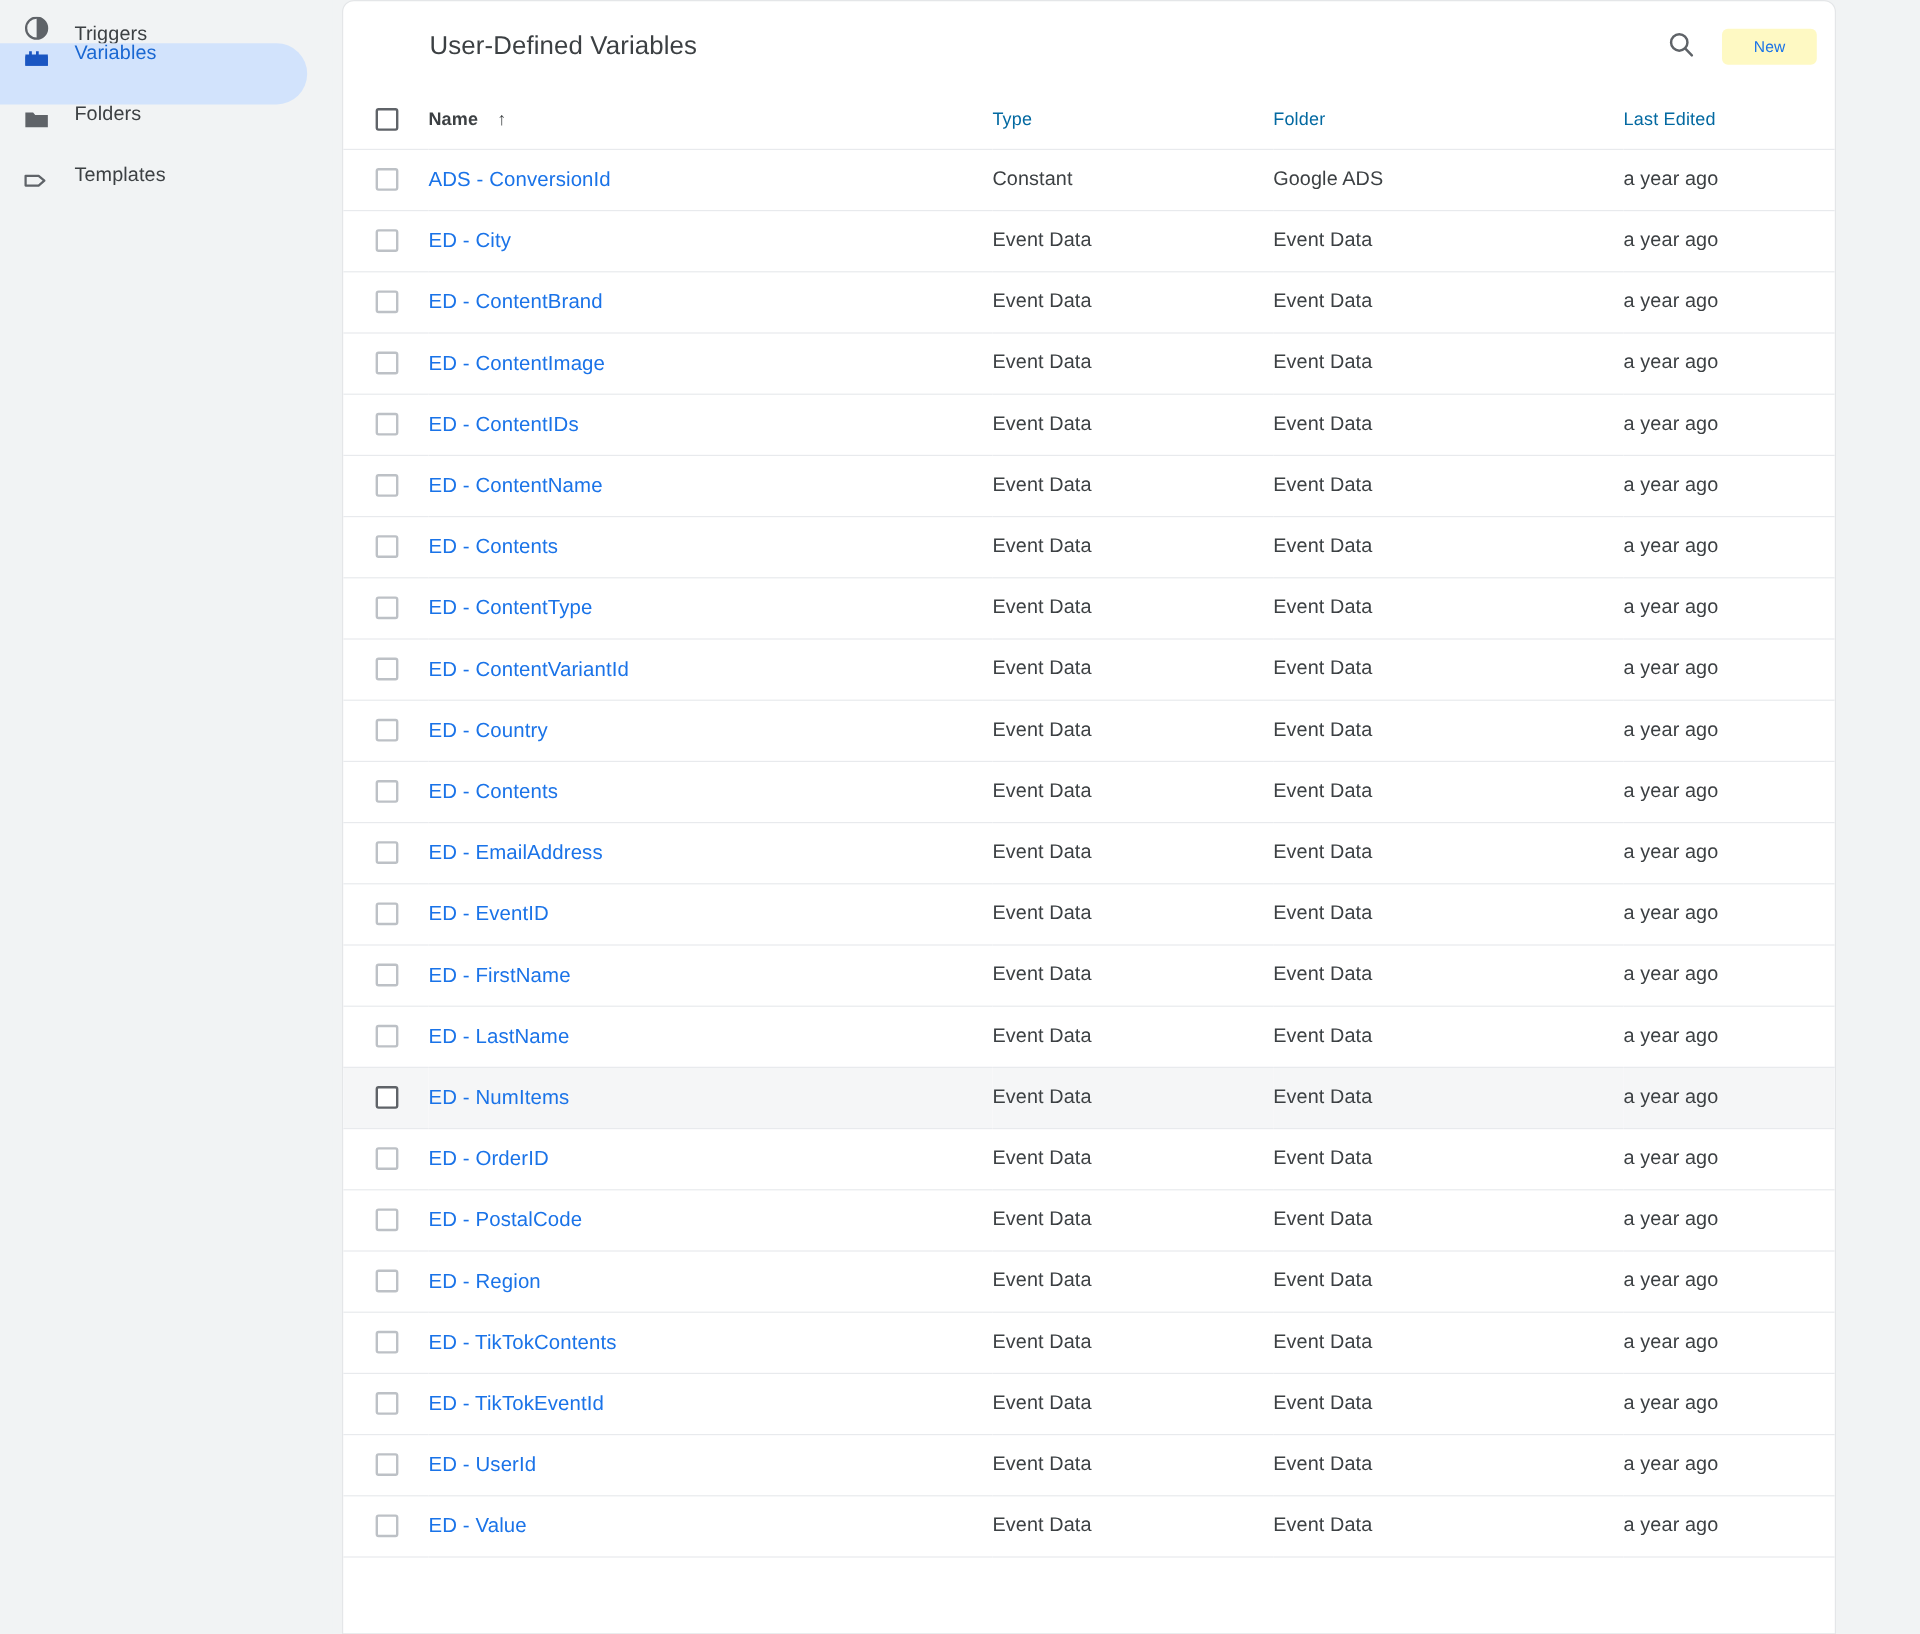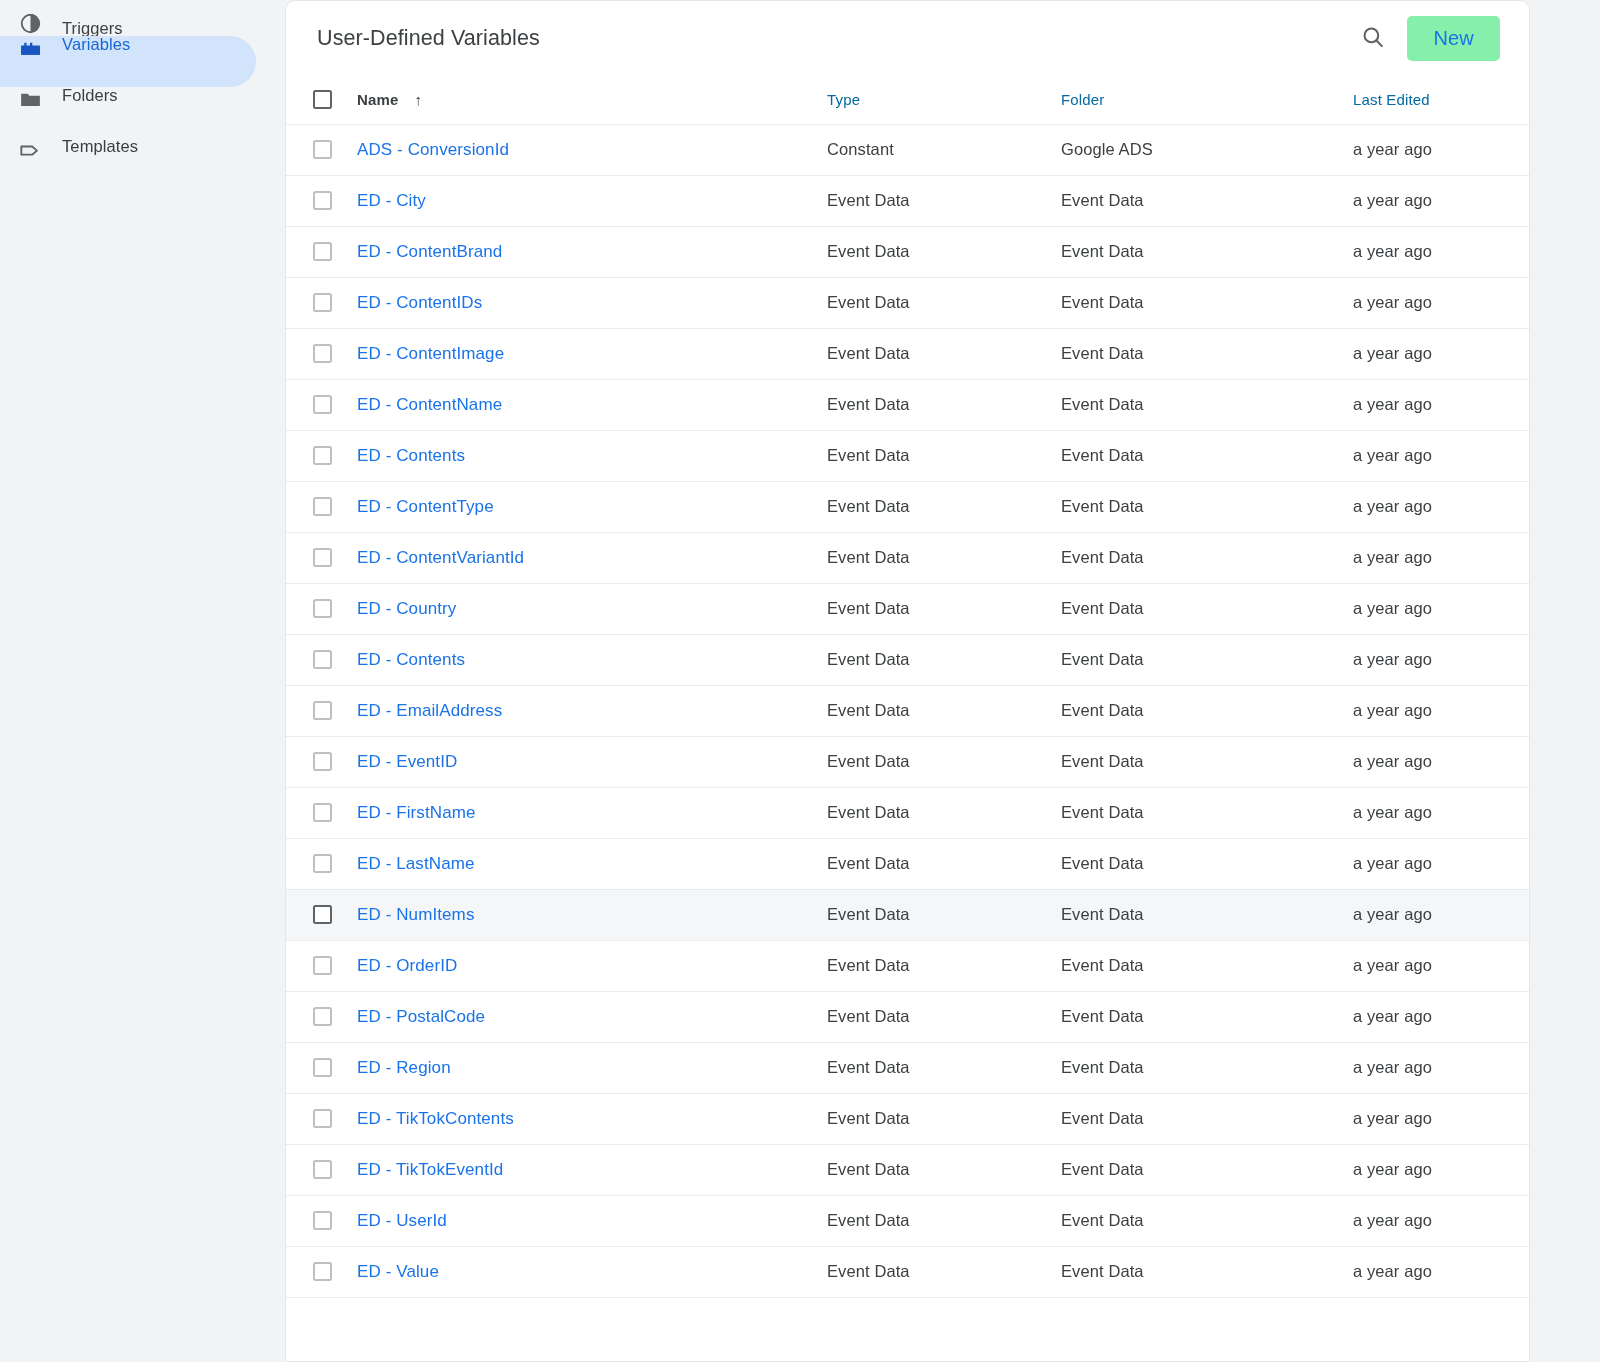--- a/index.html
+++ b/index.html
@@ -81,21 +81,22 @@
     border-top-right-radius: 10px;
     height: 1362px;
     overflow: hidden;
     position: relative;
   }
 
   .panel-head {
     height: 75px;
     display: flex;
     align-items: center;
-    padding: 0 29px 0 31px;
+    padding: 0 15px 0 31px;
+    margin-left: 41px;
   }
   .panel-title {
     font-size: 21.5px;
     color: #3c4043;
     letter-spacing: .1px;
     flex: 1 1 auto;
     font-weight: 400;
   }
   .head-actions {
     display: flex;
@@ -108,27 +109,27 @@
     border-radius: 50%;
     display: flex;
     align-items: center;
     justify-content: center;
     cursor: pointer;
     border: none;
     background: transparent;
     padding: 0;
   }
   .btn-new {
-    background: #86efac;
+    background: #fef9c3;
     color: #1a73e8;
     border: none;
     border-radius: 5px;
-    height: 45px;
+    height: 30px;
     padding: 0 26px;
-    font-size: 20px;
+    font-size: 13px;
     font-family: "Liberation Sans", sans-serif;
     font-weight: 500;
     letter-spacing: .2px;
     cursor: pointer;
   }
 
   
   table.vars {
     width: 100%;
     border-collapse: collapse;
@@ -316,32 +317,32 @@
               <td class="muted">Event Data</td>
               <td class="muted">Event Data</td>
               <td class="muted">a year ago</td>
             </tr>
             <tr class="">
               <td class="cell-check">
                 <div class="cb-wrap">
                   <span class="checkbox"></span>
                 </div>
               </td>
+              <td><a class="var-link">ED - ContentImage</a></td>
+              <td class="muted">Event Data</td>
+              <td class="muted">Event Data</td>
+              <td class="muted">a year ago</td>
+            </tr>
+            <tr class="">
+              <td class="cell-check">
+                <div class="cb-wrap">
+                  <span class="checkbox"></span>
+                </div>
+              </td>
               <td><a class="var-link">ED - ContentIDs</a></td>
-              <td class="muted">Event Data</td>
-              <td class="muted">Event Data</td>
-              <td class="muted">a year ago</td>
-            </tr>
-            <tr class="">
-              <td class="cell-check">
-                <div class="cb-wrap">
-                  <span class="checkbox"></span>
-                </div>
-              </td>
-              <td><a class="var-link">ED - ContentImage</a></td>
               <td class="muted">Event Data</td>
               <td class="muted">Event Data</td>
               <td class="muted">a year ago</td>
             </tr>
             <tr class="">
               <td class="cell-check">
                 <div class="cb-wrap">
                   <span class="checkbox"></span>
                 </div>
               </td>

